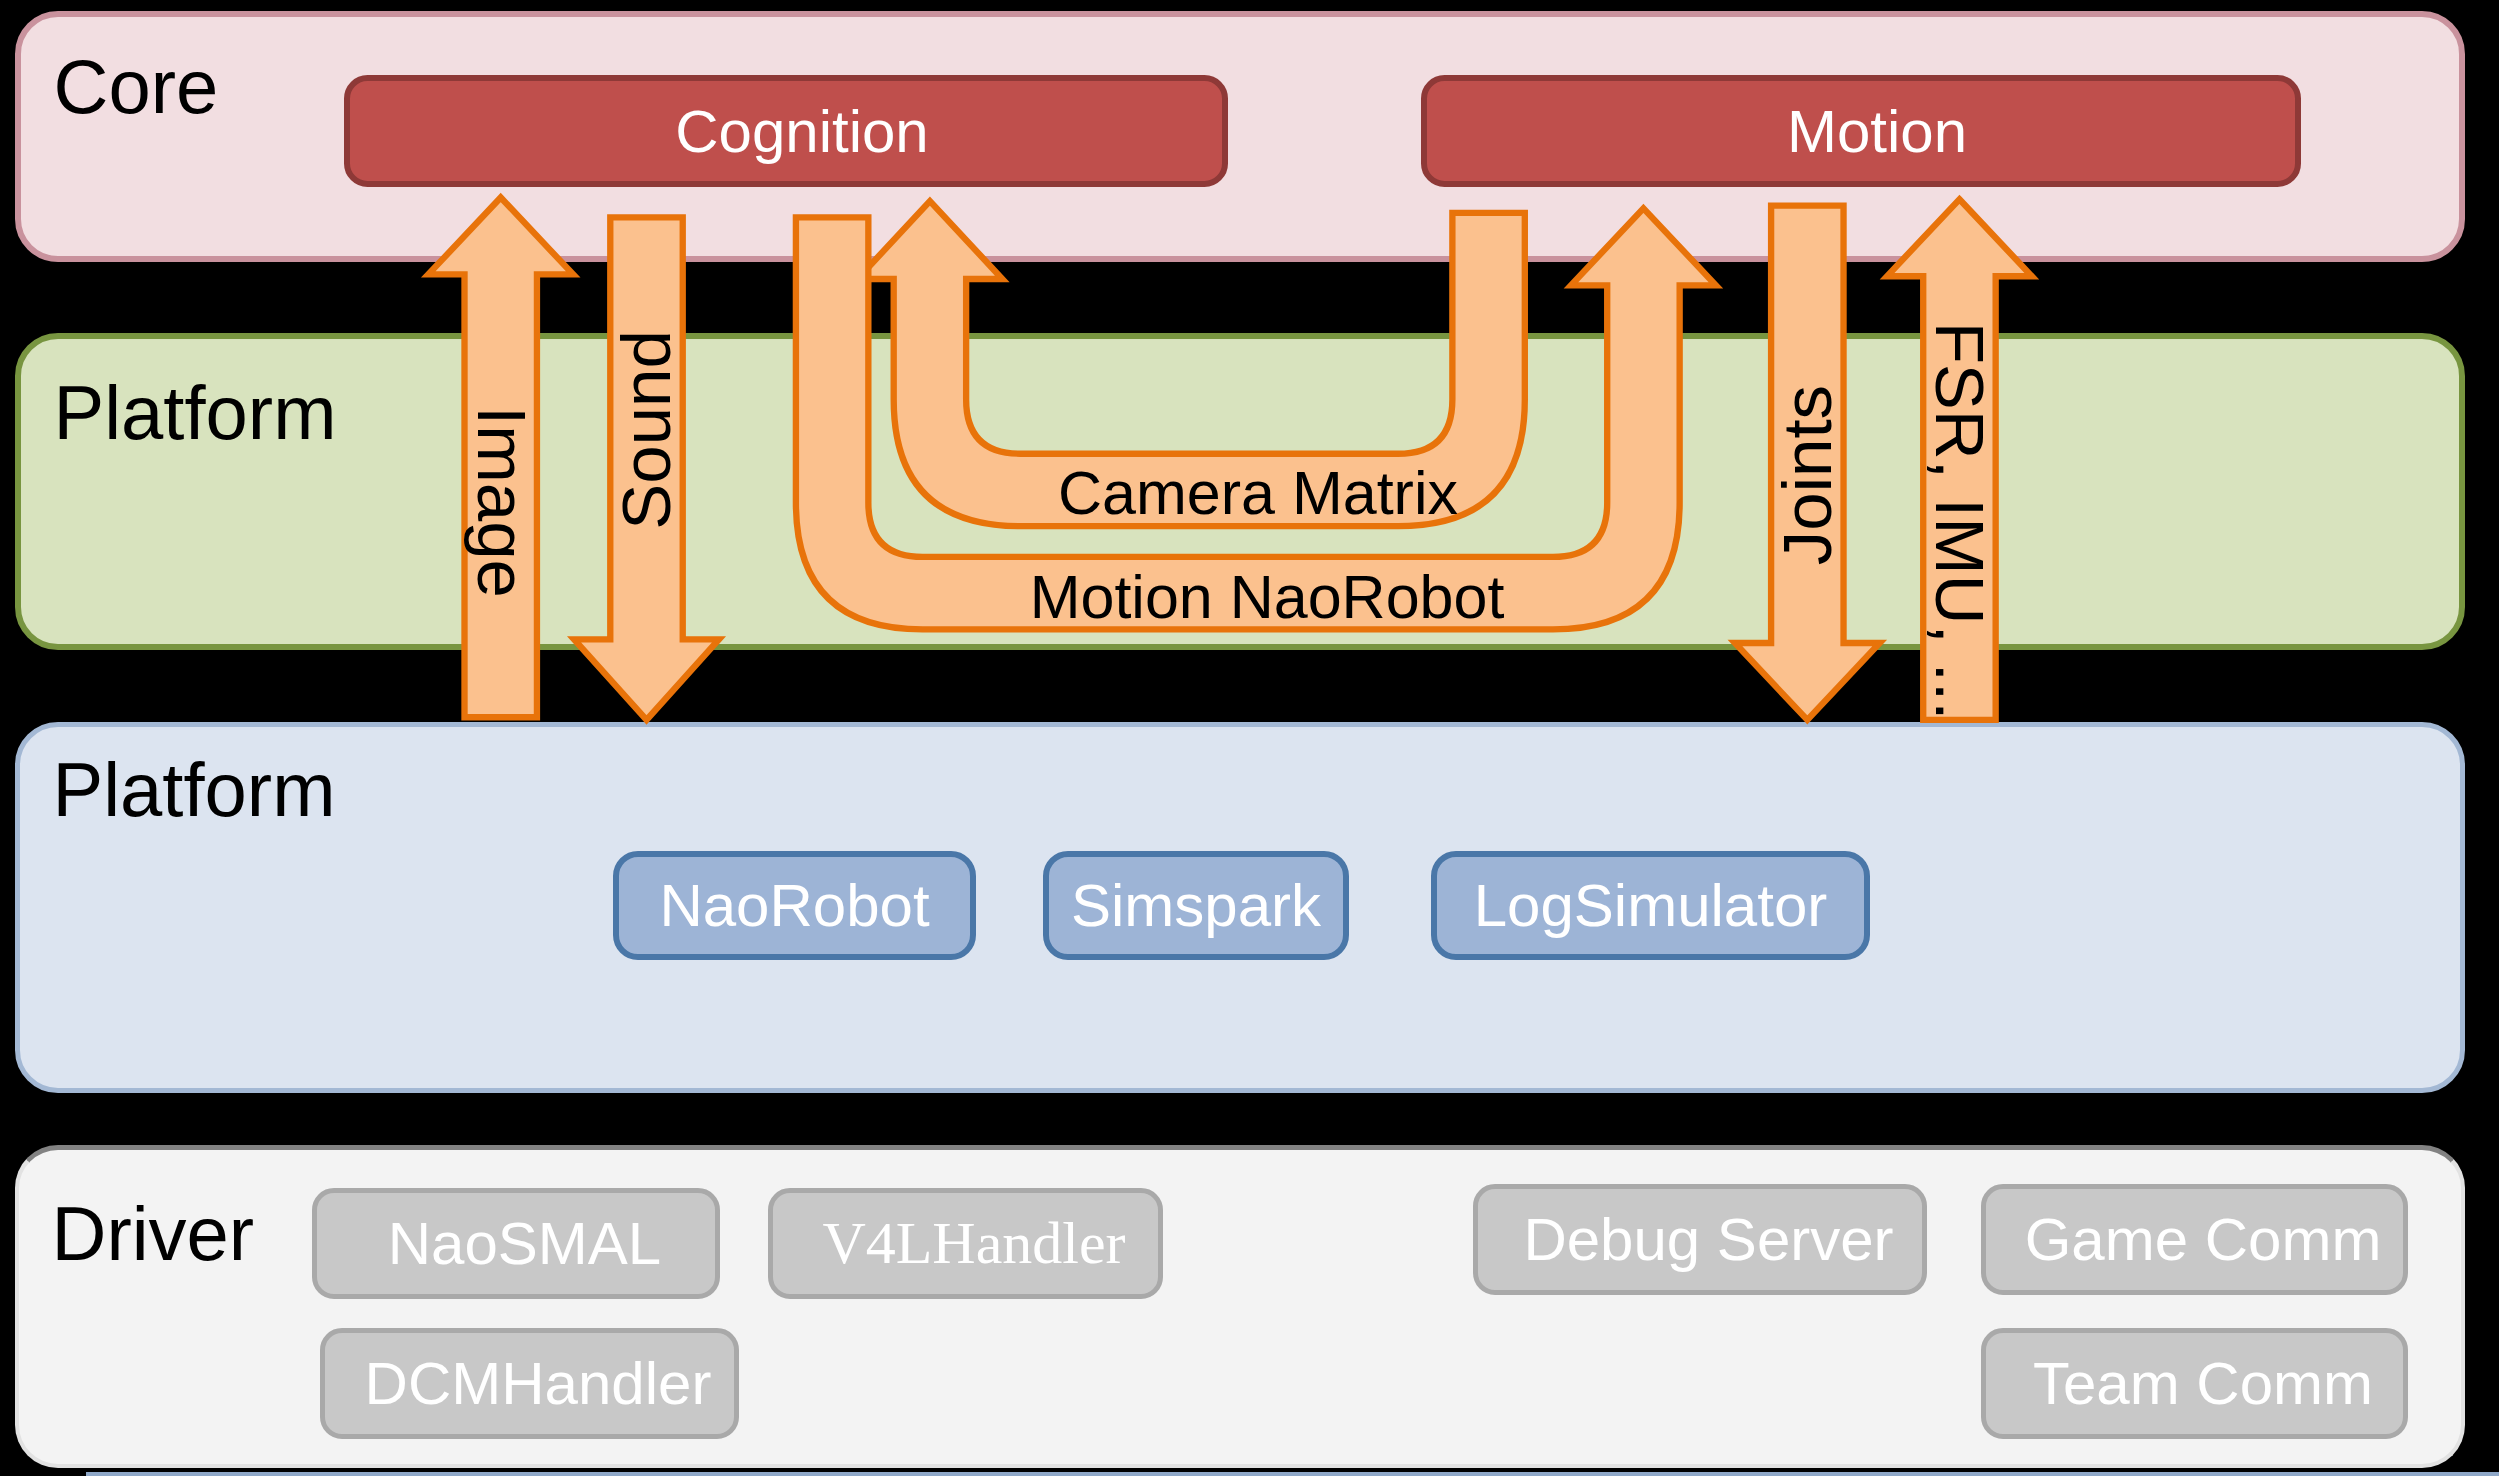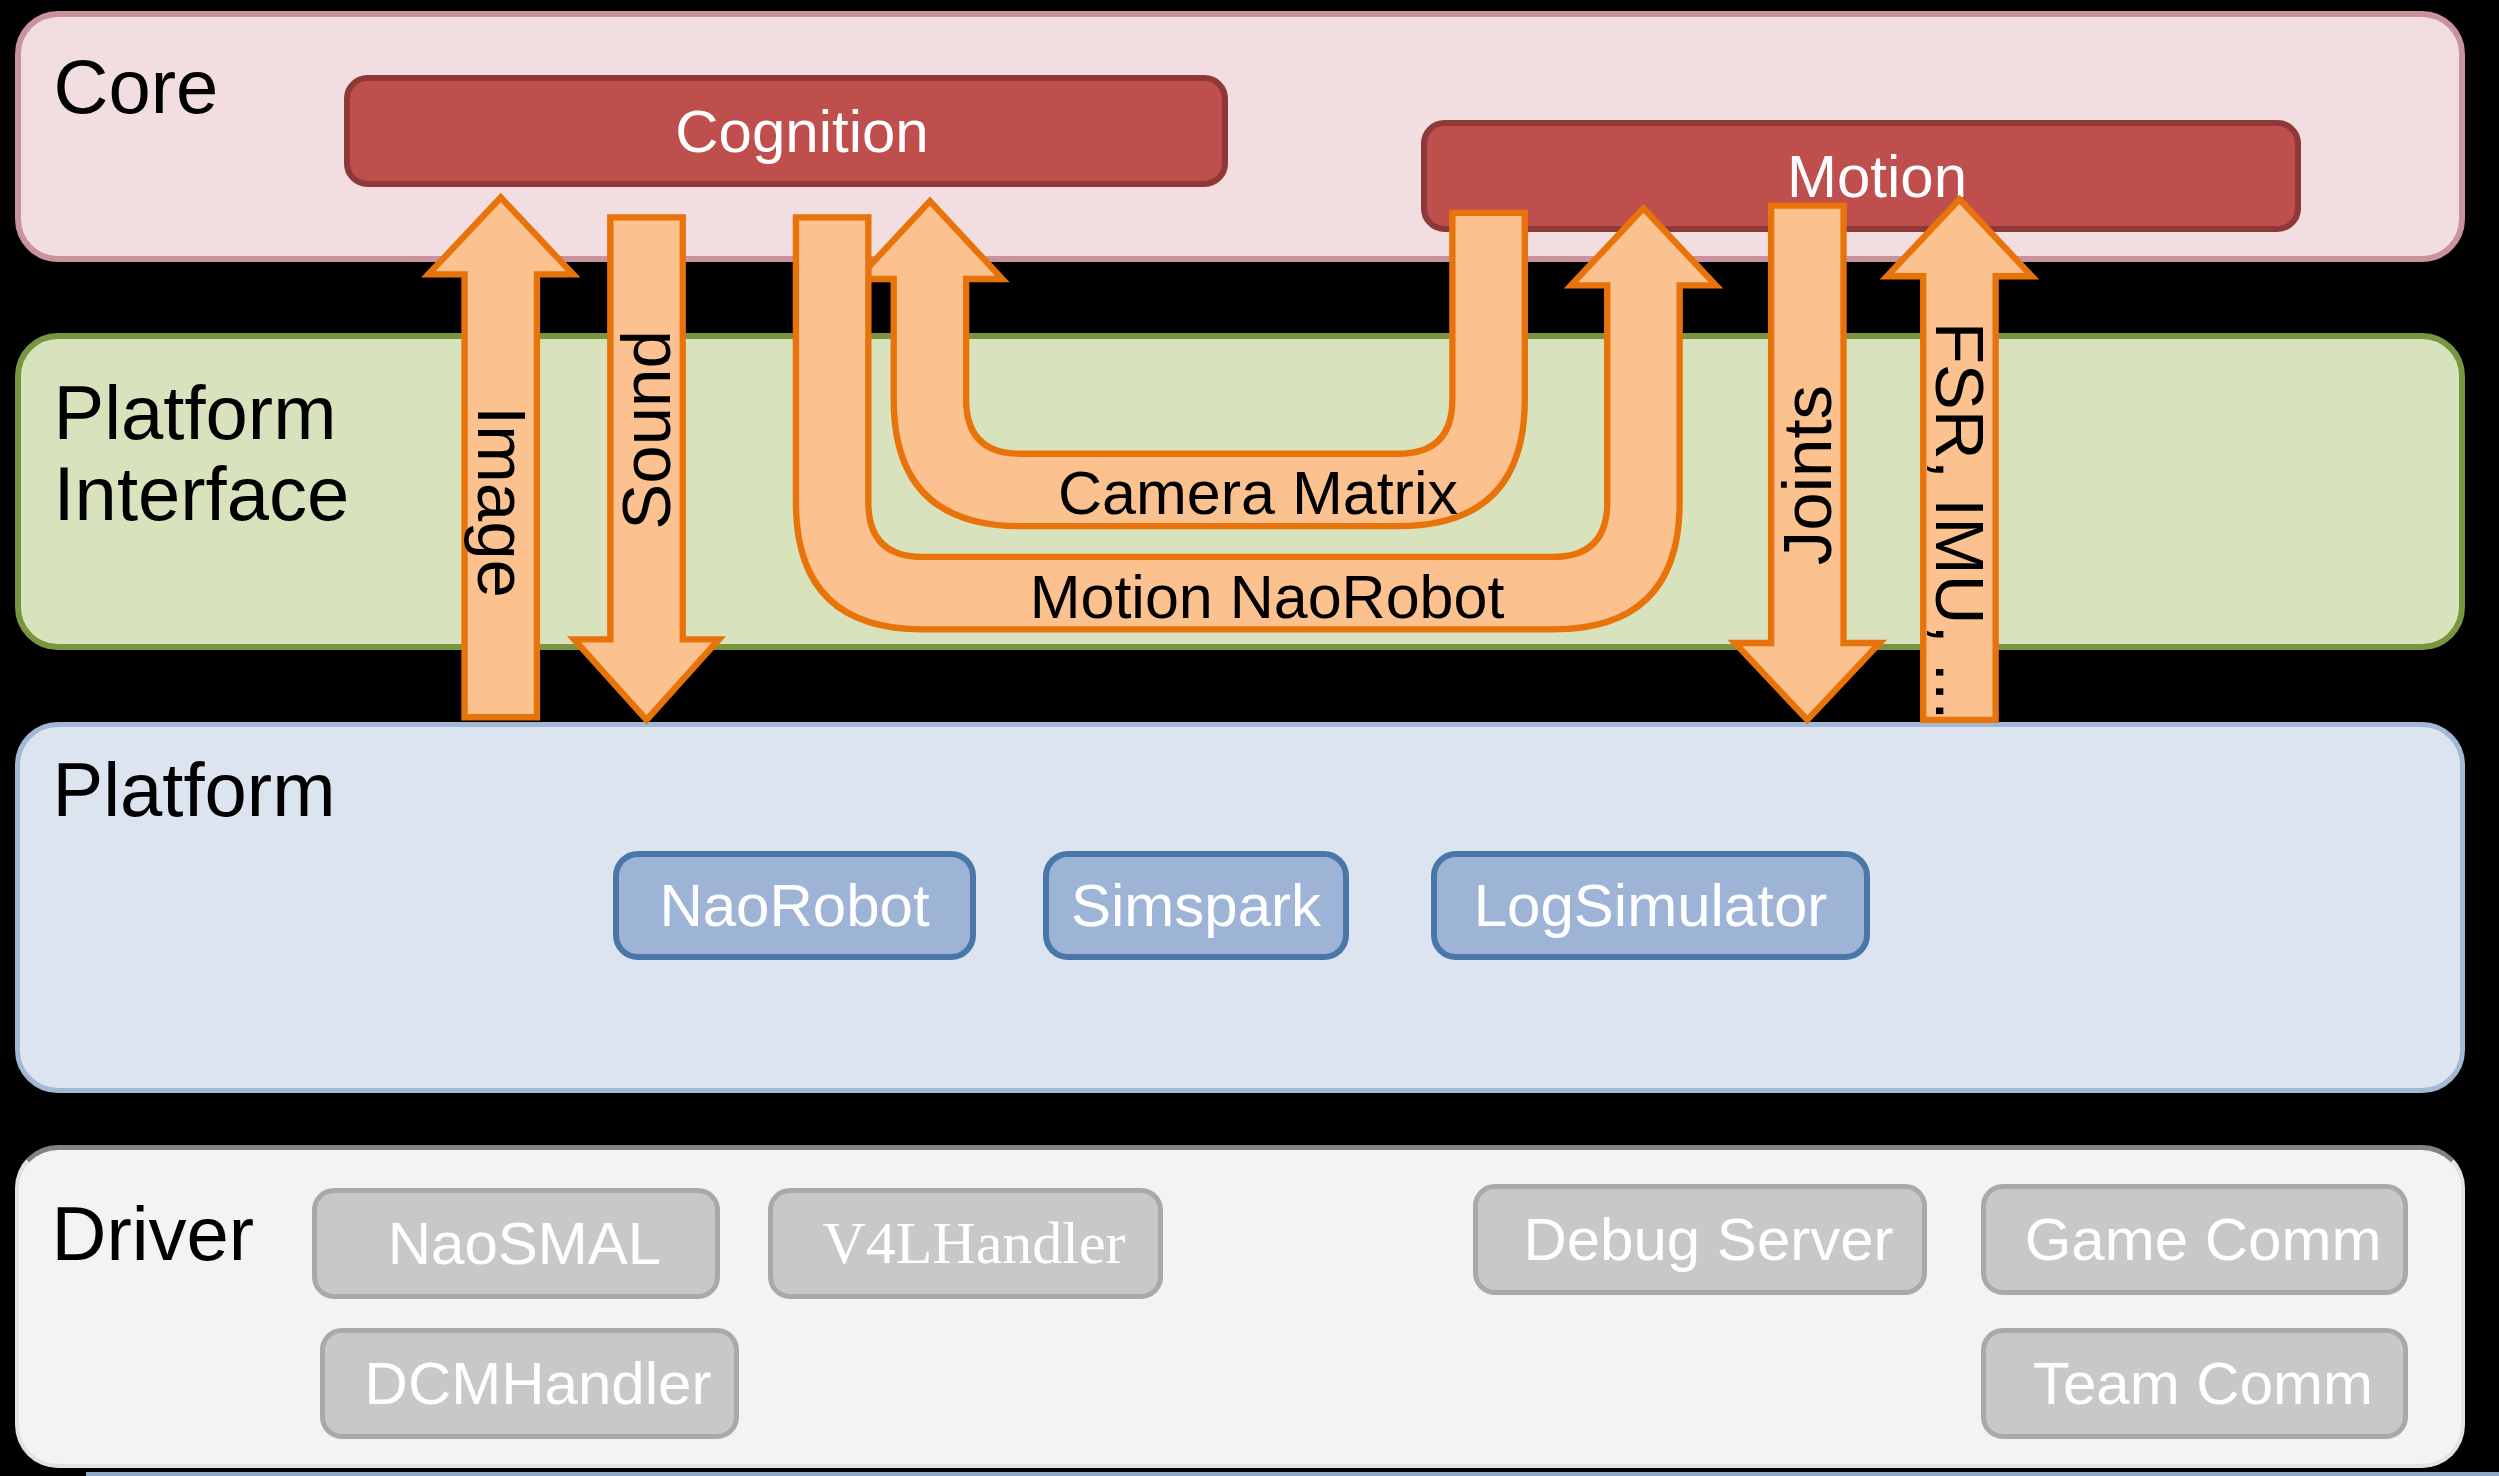--- a/index.html
+++ b/index.html
@@ -35,28 +35,27 @@
 <body>
 
 <div class="stage">
 
   <div class="band core">
     <div class="band-label" style="left:33px;top:29px;">Core</div>
   </div>
   <div class="box red" style="left:344px;width:884px;">
     <span>Cognition</span>
   </div>
-  <div class="box red" style="left:1421px;width:880px;margin-top:45px;">
+  <div class="box red" style="left:1421px;width:880px;">
     <span>Motion</span>
   </div>
 
   <div class="band pi">
     <div class="band-label" style="left:33px;top:33px;">
       <div>Platform</div>
-      <div>Interface</div>
     </div>
   </div>
 
   <div class="band platform">
     <div class="band-label" style="left:33px;top:22px;">Platform</div>
   </div>
   <div class="box blue" style="left:613px;width:363px;">
     <span>NaoRobot</span>
   </div>
   <div class="box blue" style="left:1043px;width:306px;">

